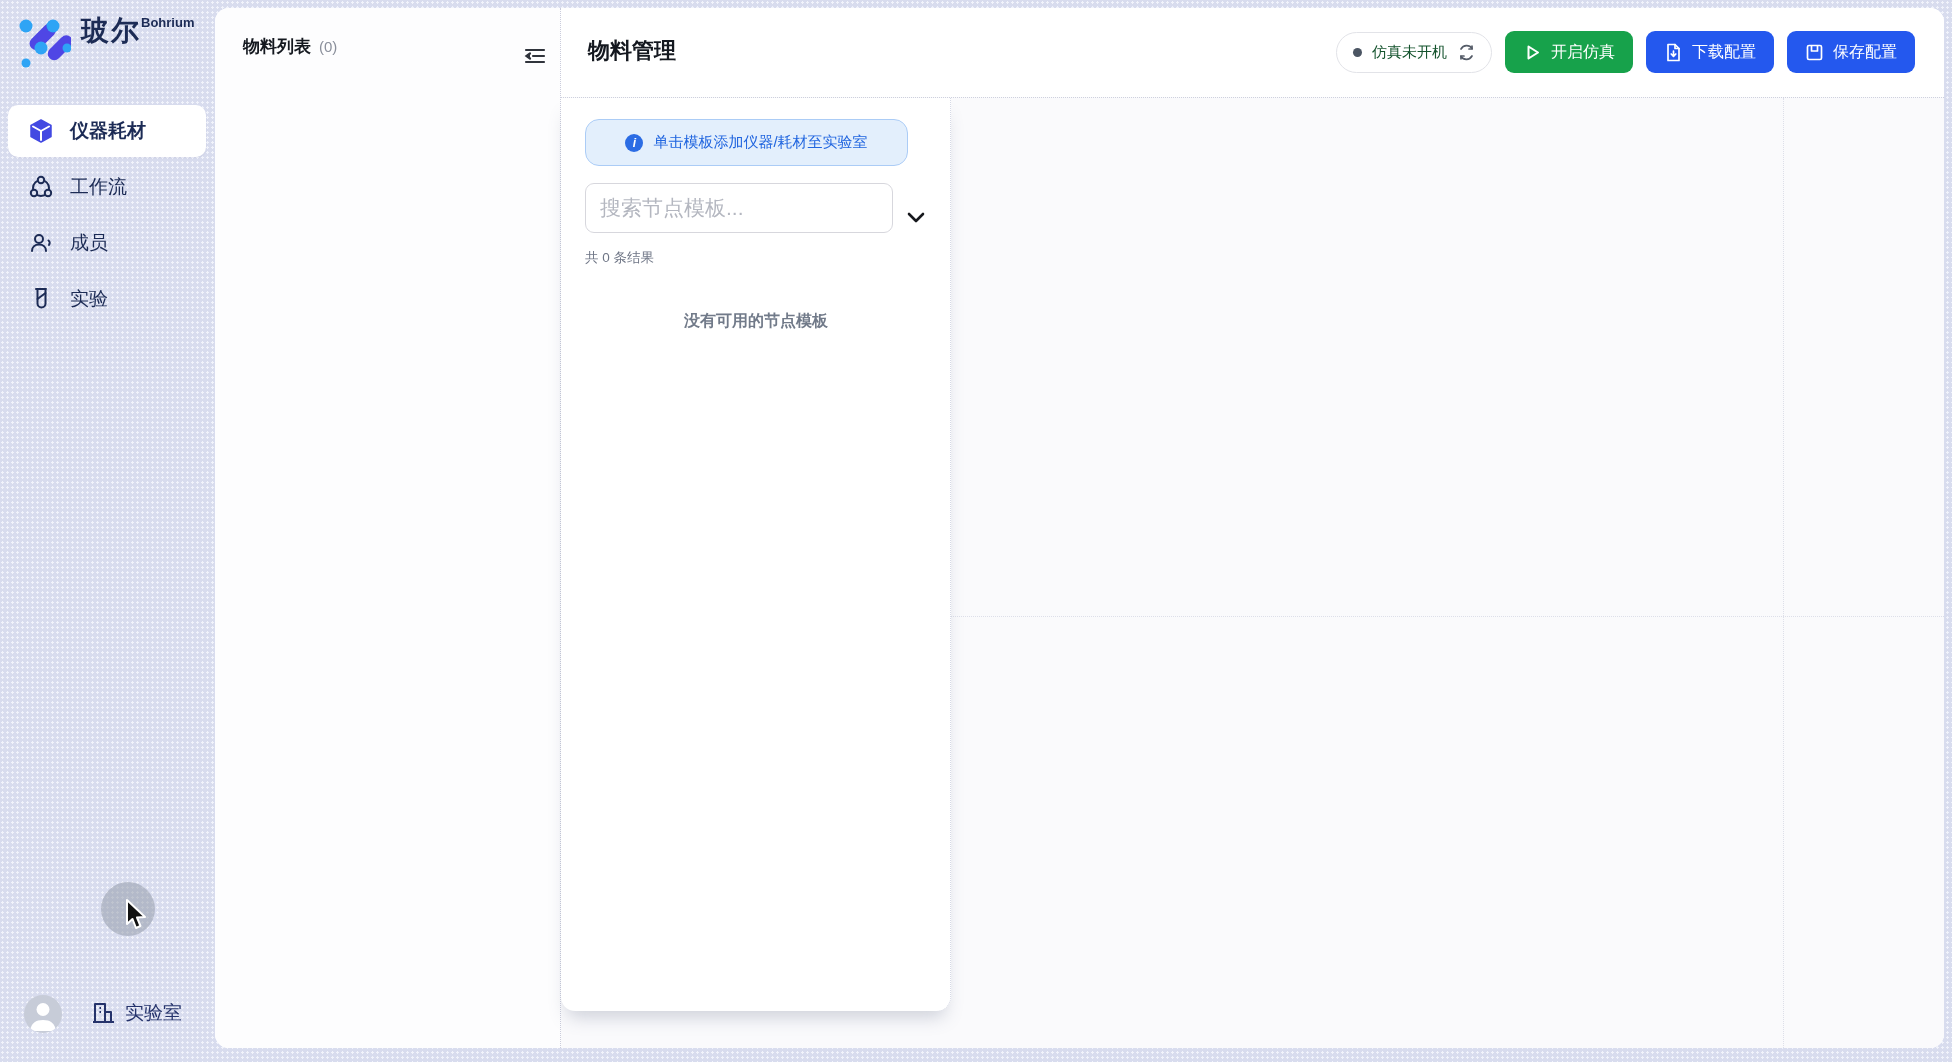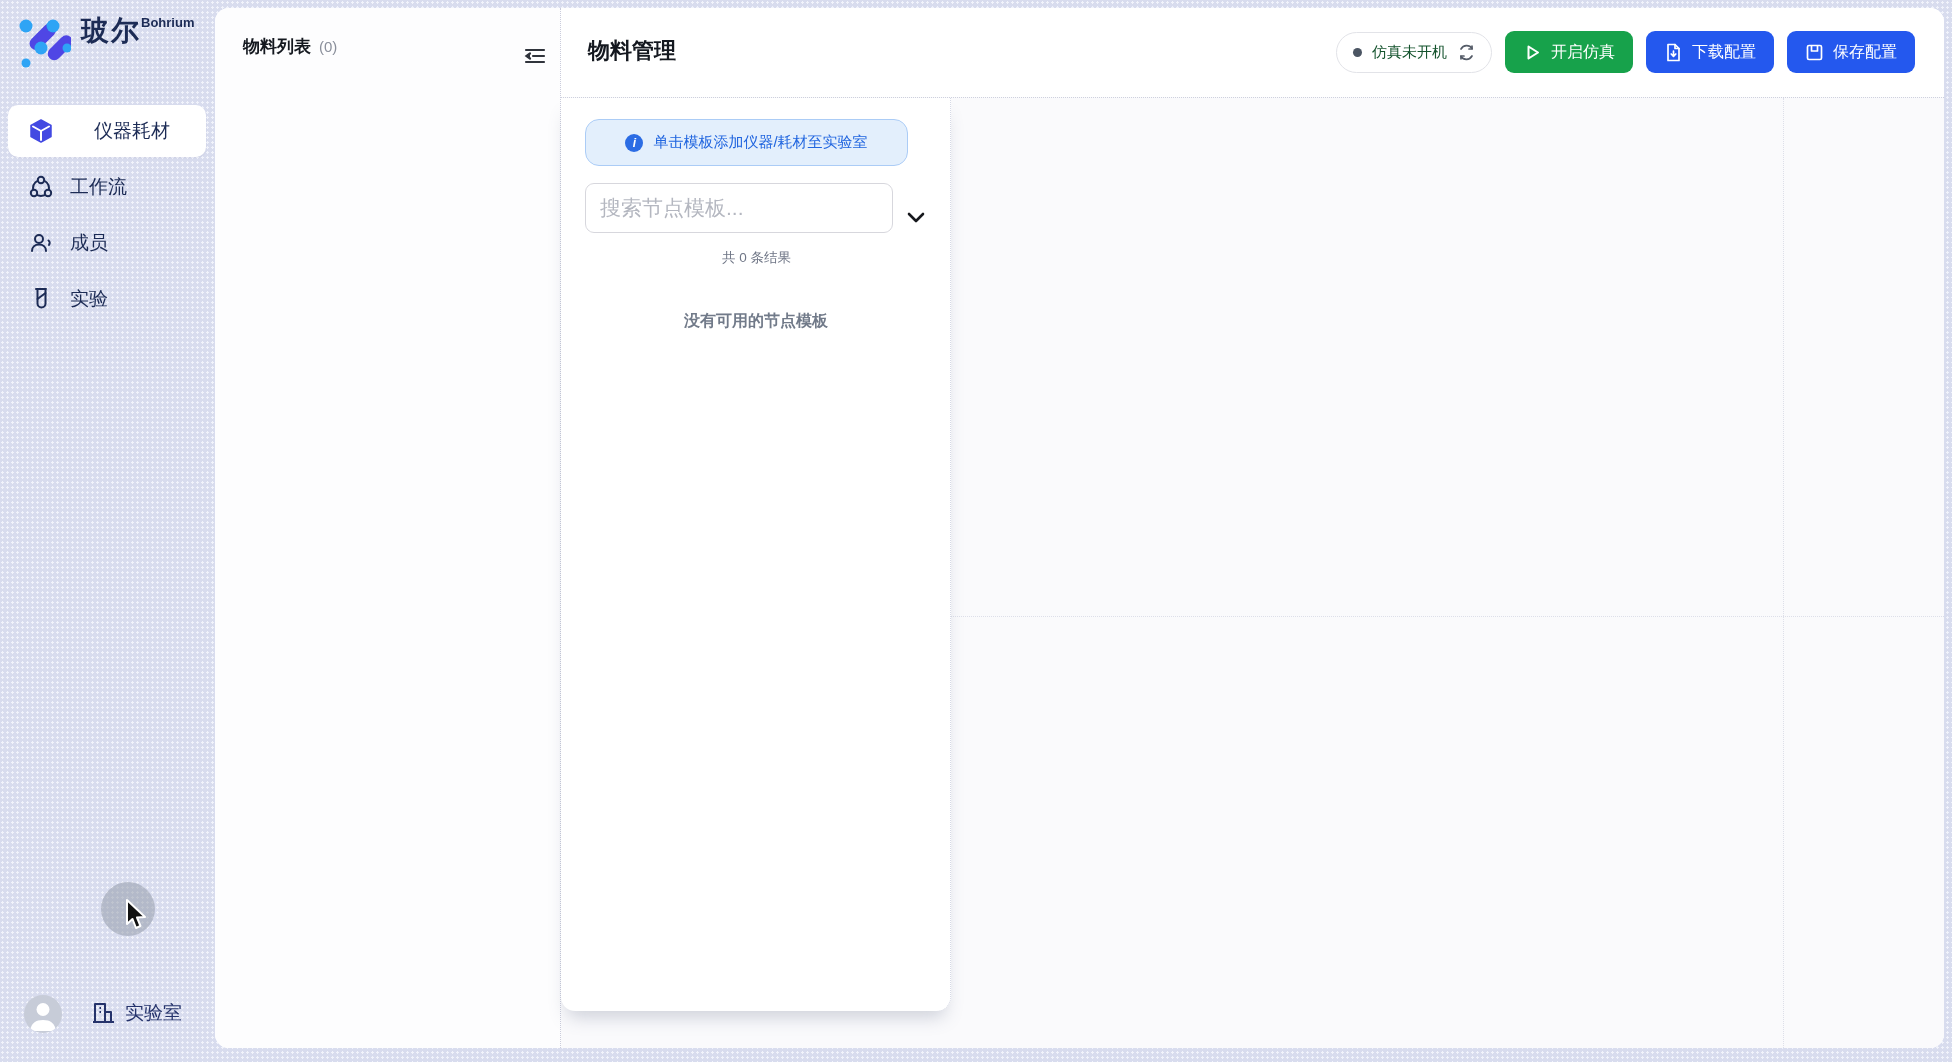--- a/index.html
+++ b/index.html
@@ -17,21 +17,21 @@
   .sidebar { position:absolute; left:0; top:0; width:215px; height:1062px; }
   .logo-row { position:absolute; left:17px; top:15px; display:flex; align-items:flex-start; }
   .logo-mark { width:54px; height:54px; }
   .logo-text { margin-left:10px; display:flex; flex-direction:row; }
   .logo-zh { font-size:28px; font-weight:bold; color:#1c2b55; line-height:32px; letter-spacing:2px; }
   .logo-en { font-size:13px; font-weight:bold; color:#1c2b55; line-height:16px; }
   .menu { position:absolute; left:8px; top:105px; width:198px; }
   .menu-item { display:flex; align-items:center; height:52px; margin-bottom:4px;
                padding-left:20px; border-radius:10px; font-size:19px; color:#1c2b55; cursor:pointer; }
   .menu-item .mi-icon { width:26px; height:26px; margin-right:16px; flex:0 0 26px; }
-  .menu-item.active { background:#ffffff; font-weight:normal; box-shadow:0 1px 2px rgba(60,70,120,.08);gap:24px; }
+  .menu-item.active { background:#ffffff; font-weight:bold; box-shadow:0 1px 2px rgba(60,70,120,.08); }
   .sidebar-footer { position:absolute; left:0; bottom:28px; width:215px; height:40px; }
   .avatar { position:absolute; left:24px; top:1px; width:38px; height:38px; border-radius:50%;
             background:#c7ccd8; overflow:hidden; }
   .lab-entry { position:absolute; left:90px; top:6px; display:flex; cursor:pointer; }
   .lab-entry .lab-icon { width:26px; height:26px; margin-right:9px; }
   .lab-label { font-size:19px; color:#25336b; }
 
   
   .card { position:absolute; left:215px; top:8px; width:1729px; height:1040px;
           background:#ffffff; border-radius:14px; overflow:hidden; }
@@ -74,21 +74,21 @@
                  display:flex; align-items:center; justify-content:center; }
   .info-icon { width:18px; height:18px; border-radius:50%; background:#2b6ce4; color:#fff;
                font-size:12px; font-weight:bold; display:flex; align-items:center; justify-content:center;
                margin-right:10px; font-style:italic; flex:0 0 18px; }
   .info-text { font-size:15px; color:#2065df; }
   .search-input { position:absolute; left:24px; top:85px; width:308px; height:50px;
                   border:1px solid #d7d7dd; border-radius:9px; padding:0 14px; font-size:21px;
                   color:#333; outline:none; background:#fff; font-family:inherit; }
   .search-input::placeholder { color:#b4b7c0; }
   .expand-btn { position:absolute; left:342px; top:106px; width:26px; height:26px; cursor:pointer; }
-  .result-count { position:absolute; left:24px; top:151px; width:343px; text-align:center;
+  .result-count { position:absolute; left:24px; top:151px; width:343px; text-align:left;
                   font-size:13.5px; color:#6f7686; }
   .empty-text { position:absolute; left:0; top:213px; width:390px; text-align:center;
                 font-size:16px; color:#717a89;font-weight:bold; }
 
   
   .click-ring { position:absolute; left:101px; top:882px; width:54px; height:54px; border-radius:50%;
                 background:rgba(150,156,172,.55); }
   .cursor { position:absolute; left:122px; top:898px; width:28px; height:34px; }
 </style>
 </head>

